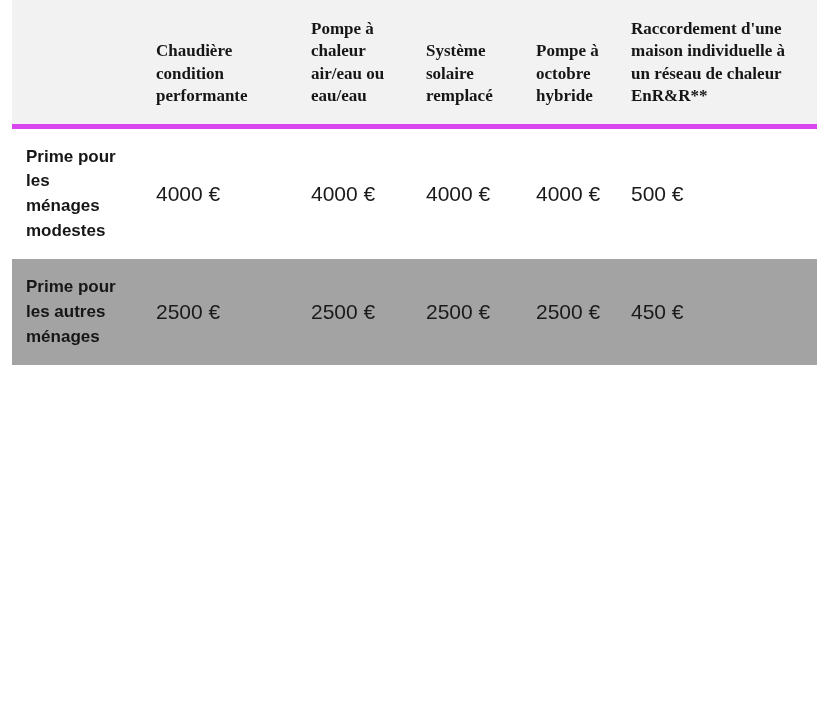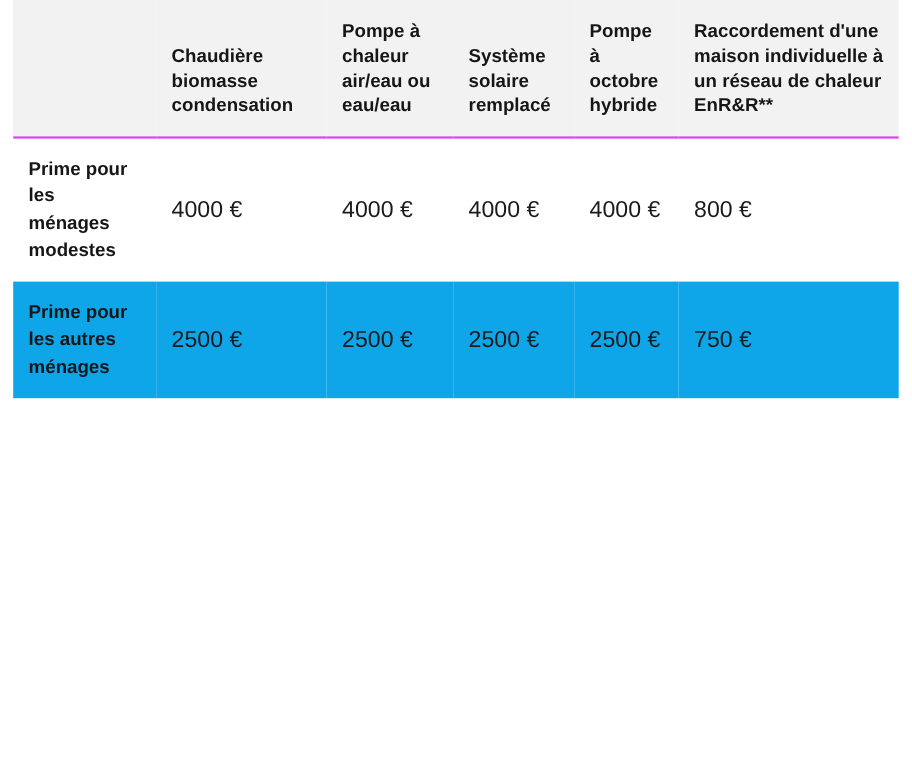--- a/index.html
+++ b/index.html
@@ -43,20 +43,21 @@
   thead th {
     vertical-align: bottom;
     text-align: left;
     font-weight: bold;
     font-size: 17px;
     line-height: 1.32;
     color: #161616;
     padding: 18px 14px 16px 14px;
     box-sizing: border-box;
     border: none;
+    font-family: Liberation Serif, serif;
   }
   thead th.corner {
     background: #f2f2f2;
   }
   tbody td {
     vertical-align: middle;
     font-size: 21px;
     line-height: 1.45;
     color: #1a1a1a;
     padding: 16px 14px;
@@ -66,24 +67,24 @@
   tbody td.rowlabel {
     font-weight: bold;
     font-size: 17px;
     line-height: 1.45;
     color: #161616;
   }
   tbody tr.row-even {
     background: #ffffff;
   }
   tbody tr.row-odd {
-    background: #0ea5e9;
+    background: #a3a3a3;
   }
   tbody tr.row-even td {
-    border-top: 2px solid #d946ef;
+    border-top: 5px solid #d946ef;
   }
   .footnote {
     margin: 24px 12px 0 12px;
     font-size: 17px;
     line-height: 1.62;
     color: #1a1a1a;
     max-width: 800px;
   }
 </style>
 </head>
@@ -97,42 +98,42 @@
         <col class="c-label">
         <col class="c-1">
         <col class="c-2">
         <col class="c-3">
         <col class="c-4">
         <col class="c-5">
       </colgroup>
       <thead>
         <tr>
           <th class="corner"></th>
-          <th>Chaudière biomasse condensation</th>
+          <th>Chaudière condition performante</th>
           <th>Pompe à chaleur air/eau ou eau/eau</th>
           <th>Système solaire remplacé</th>
           <th>Pompe à octobre hybride</th>
           <th>Raccordement d'une maison individuelle à un réseau de chaleur EnR&amp;R**</th>
         </tr>
       </thead>
       <tbody>
         <tr class="row-even">
           <td class="rowlabel">Prime pour les ménages modestes</td>
           <td>4000 €</td>
           <td>4000 €</td>
           <td>4000 €</td>
           <td>4000 €</td>
-          <td>800 €</td>
+          <td>500 €</td>
         </tr>
         <tr class="row-odd">
           <td class="rowlabel">Prime pour les autres ménages</td>
           <td>2500 €</td>
           <td>2500 €</td>
           <td>2500 €</td>
           <td>2500 €</td>
-          <td>750 €</td>
+          <td>450 €</td>
         </tr>
       </tbody>
     </table>
   </div>
 
 
 </div>
 
 </body></html>

